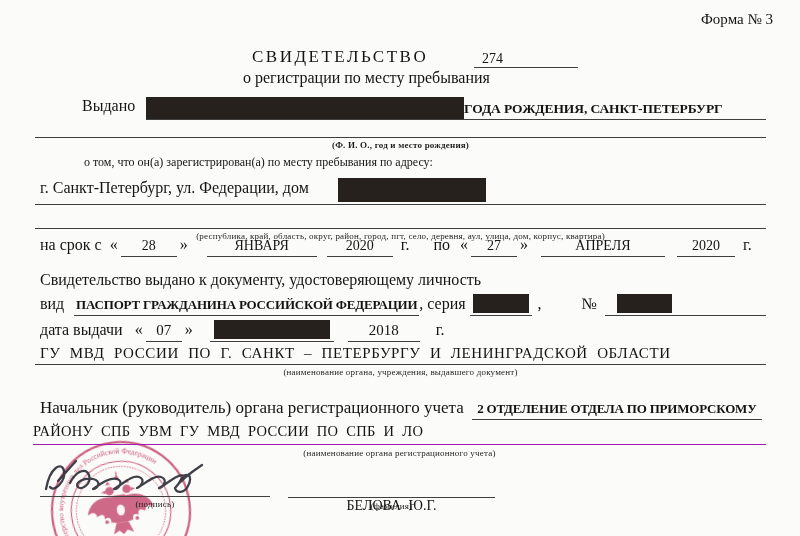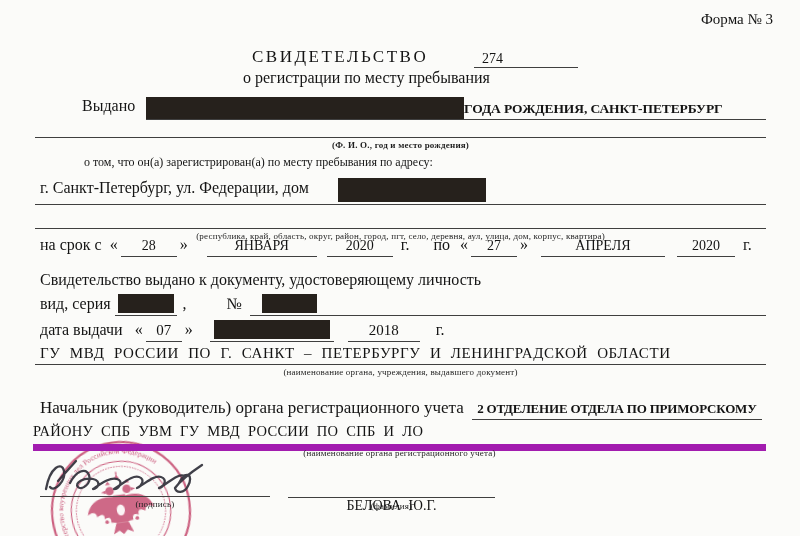--- a/index.html
+++ b/index.html
@@ -100,20 +100,21 @@
     <span class="q">»</span>
     <span class="fill pv w124 ml10">АПРЕЛЯ</span>
     <span class="fill pv w58 ml12">2020</span>
     <span class="ml8">г.</span>
   </div>
 
   <div class="txt" style="top:271px;left:40px;font-size:16px;">Свидетельство выдано к документу, удостоверяющему личность</div>
 
   <div class="frow" style="top:294px;left:40px;right:34px;">
     <span>вид</span>
+    <span class="fill w345 ml10 caps13">ПАСПОРТ ГРАЖДАНИНА РОССИЙСКОЙ ФЕДЕРАЦИИ</span>
     <span>, серия</span>
     <span class="fill w62 ml4"><span class="redact" style="width:56px;height:19px;vertical-align:-4px;"></span></span>
     <span class="ml6">,</span>
     <span class="ml40">№</span>
     <span class="fill grow ml8" style="text-align:left;"><span class="redact ml12" style="width:55px;height:19px;vertical-align:-4px;"></span></span>
   </div>
 
   <div class="frow" style="top:320px;left:40px;">
     <span>дата выдачи</span>
     <span class="q ml12">«</span>
@@ -125,21 +126,21 @@
   </div>
 
   <div class="txt" style="top:345px;left:40px;font-size:15px;letter-spacing:.6px;word-spacing:5px;">ГУ МВД РОССИИ ПО Г. САНКТ – ПЕТЕРБУРГУ И ЛЕНИНГРАДСКОЙ ОБЛАСТИ</div>
   <div class="uline" style="top:364px;left:35px;width:731px;"></div>
   <div class="cap" style="top:367px;left:35px;width:731px;">(наименование органа, учреждения, выдавшего документ)</div>
 
   <div class="frow" style="top:398px;left:40px;right:38px;">
     <span style="font-size:17px;white-space:nowrap;">Начальник (руководитель) органа регистрационного учета</span>
     <span class="fill grow caps13 ml8">2 ОТДЕЛЕНИЕ ОТДЕЛА  ПО ПРИМОРСКОМУ</span>
   </div>
-  <div class="abs" style="top:423px;left:33px;width:733px;border-bottom:7px solid #a21caf;padding-bottom:4px;font-size:14.5px;letter-spacing:.3px;word-spacing:4px;z-index:2;">РАЙОНУ СПБ УВМ  ГУ  МВД РОССИИ  ПО СПБ  И  ЛО</div>
+  <div class="abs" style="top:423px;left:33px;width:733px;border-bottom:1px solid #a21caf;padding-bottom:4px;font-size:14.5px;letter-spacing:.3px;word-spacing:4px;z-index:2;">РАЙОНУ СПБ УВМ  ГУ  МВД РОССИИ  ПО СПБ  И  ЛО</div>
   <div class="cap" style="top:448px;left:33px;width:733px;">(наименование органа регистрационного учета)</div>
 
   <div class="uline" style="top:496px;left:40px;width:230px;"></div>
   <div class="cap" style="top:499px;left:40px;width:230px;">(подпись)</div>
   <div class="txt" style="top:498px;left:288px;width:207px;text-align:center;font-size:14px;word-spacing:4px;">БЕЛОВА  Ю.Г.</div>
   <div class="uline" style="top:497px;left:288px;width:207px;"></div>
   <div class="cap" style="top:501px;left:288px;width:207px;">(фамилия)</div>
 
   <svg class="sig" viewBox="0 0 170 50">
     <path d="M6 36 C10 14 22 8 24 18 C26 28 14 40 10 34 M18 28 L36 8 M30 30 C36 18 46 14 49 22 C52 30 42 38 38 34 C34 30 44 24 53 26 C62 28 58 36 53 36 C62 30 70 24 77 26 C84 28 79 36 74 36 C84 30 92 22 99 24 C106 26 101 34 97 35 C106 30 114 22 121 24 C128 26 124 34 119 35 C129 30 137 20 145 23 M139 30 C146 16 154 22 148 33 C144 41 136 40 135 35 C140 28 150 20 162 12" fill="none" stroke="#30303a" stroke-width="2.3" stroke-linecap="round" stroke-linejoin="round" opacity="0.92"></path>

